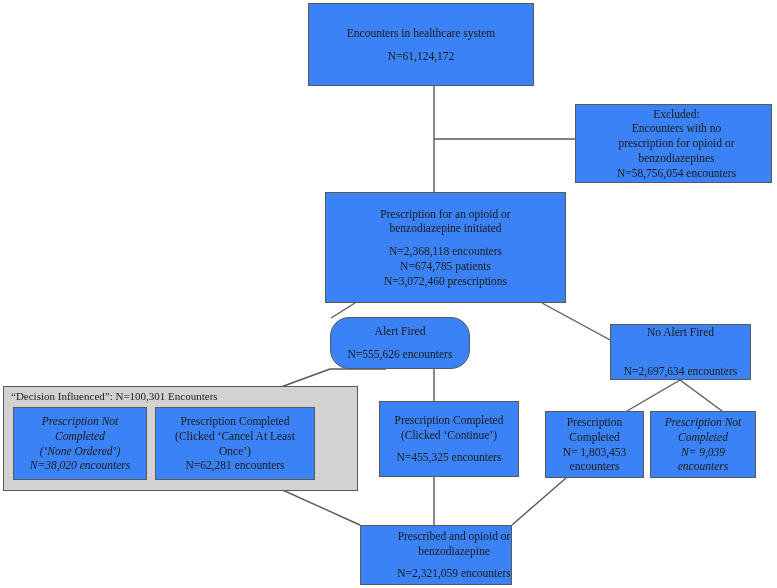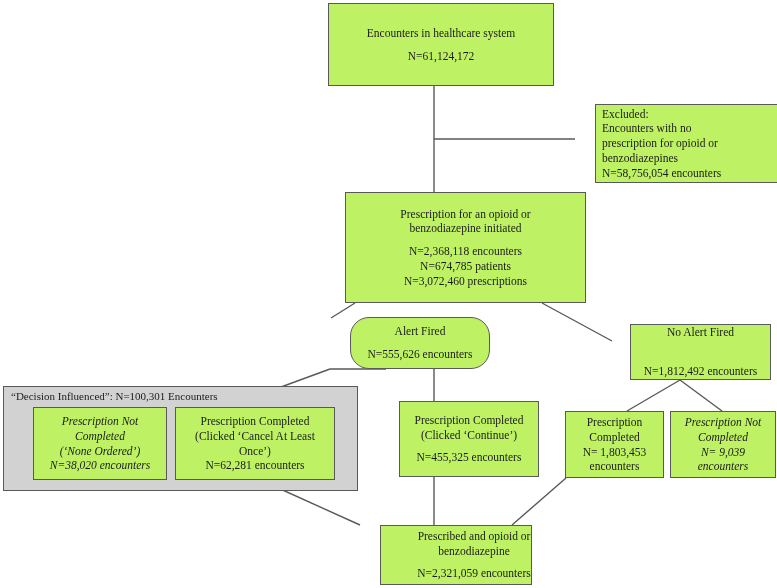--- a/index.html
+++ b/index.html
@@ -17,30 +17,29 @@
   svg#connectors{
     position:absolute;
     left:0;top:0;
     width:777px;height:588px;
     pointer-events:none;
   }
   .box{
     position:absolute;
     box-sizing:border-box;
     border:1px solid #59595b;
-    background:#bef264;
+    background:#3b82f6;
     display:flex;
     flex-direction:column;
     align-items:center;
     justify-content:center;
     text-align:center;
     font-size:11.5px;
     line-height:1.28;
     z-index:2;
-    margin-left:20px;
   }
   .box .ln{display:block;white-space:nowrap;}
   .box .gap{display:block;height:8px;}
   .box.left-align{
     align-items:flex-start;
     text-align:left;
     padding-left:6px;
   }
   .box.italic .ln{font-style:italic;}
   .group-box{
@@ -89,21 +88,21 @@
       <line x1="566" y1="478" x2="512" y2="525"></line>
     </g>
   </svg>
 
   <div class="box" style="left:308px;top:3px;width:226px;height:83px;">
     <span class="ln">Encounters in healthcare system</span>
     <span class="gap"></span>
     <span class="ln">N=61,124,172</span>
   </div>
 
-  <div class="box left-align" style="left:575px;top:104px;width:197px;height:79px;">
+  <div class="box left-align" style="left:575px;top:104px;width:197px;height:79px;align-items:center;">
     <span class="ln">Excluded:</span>
     <span class="ln">Encounters with no</span>
     <span class="ln">prescription for opioid or</span>
     <span class="ln">benzodiazepines</span>
     <span class="ln">N=58,756,054 encounters</span>
   </div>
 
   <div class="box" style="left:325px;top:192px;width:241px;height:111px;">
     <span class="ln">Prescription for an opioid or</span>
     <span class="ln">benzodiazepine initiated</span>
@@ -115,21 +114,21 @@
 
   <div class="box" style="left:330px;top:317px;width:140px;height:52px;border-radius:19px;">
     <span class="ln">Alert Fired</span>
     <span class="gap"></span>
     <span class="ln">N=555,626 encounters</span>
   </div>
 
   <div class="box" style="left:610px;top:324px;width:141px;height:56px;justify-content:space-between;">
     <span class="ln">No Alert Fired</span>
     <span class="gap"></span>
-    <span class="ln">N=1,812,492 encounters</span>
+    <span class="ln">N=2,697,634 encounters</span>
   </div>
 
   <div class="group-box" style="left:3px;top:386px;width:355px;height:105px;"></div>
   <div class="group-title" style="left:11px;top:390px;">“Decision Influenced”: N=100,301 Encounters</div>
 
   <div class="box italic" style="left:13px;top:407px;width:134px;height:73px;">
     <span class="ln">Prescription Not</span>
     <span class="ln">Completed</span>
     <span class="ln">(‘None Ordered’)</span>
     <span class="ln">N=38,020 encounters</span>

